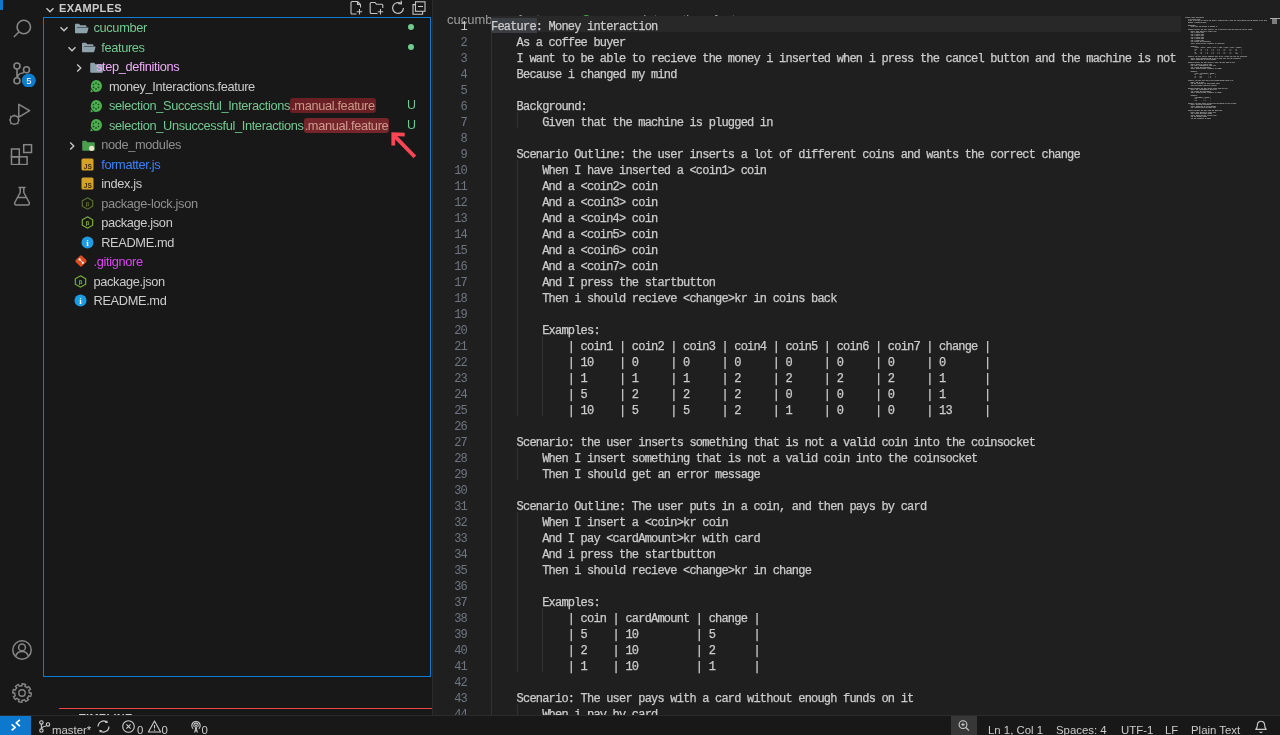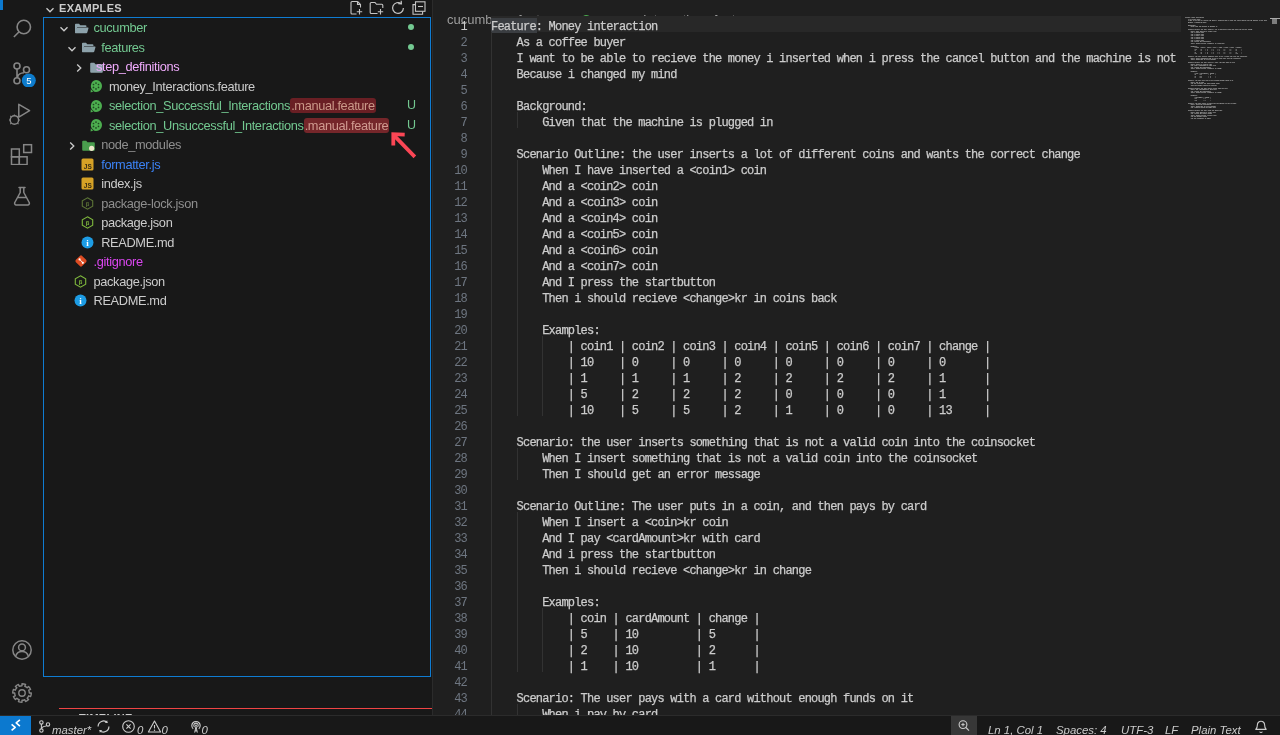--- a/index.html
+++ b/index.html
@@ -38,21 +38,21 @@
 #code { position:absolute; left:58px; top:18.5px; width:690px; height:696.5px; overflow:hidden; }
 #code pre { font-family:"Liberation Mono",monospace; font-size:12px; letter-spacing:-0.8px; line-height:16px; color:#cccccc; -webkit-text-stroke:0.25px #cccccc; }
 
 #minimap { position:absolute; left:751.5px; top:17px; width:96px; height:698px; overflow:hidden; }
 #minimap pre { font-family:"Liberation Mono",monospace; font-size:10px; font-weight:bold; line-height:7.5px; color:rgba(222,222,222,0.9); transform:scale(0.122,0.2); transform-origin:0 0; white-space:pre; }
 #ovr1 { position:absolute; left:836.5px; top:17.9px; width:11.5px; height:1.2px; background:#a9a9a9; }
 #ovr2 { position:absolute; left:839px; top:19.3px; width:4.6px; height:5px; background:#7d7d7d; }
 
 #statusbar { position:absolute; left:0; top:715px; width:1280px; height:20px; background:#181818; border-top:1px solid #2b2b2b; color:#cccccc; font-size:11.4px; }
 #remote { position:absolute; left:0; top:0; width:30.5px; height:20px; background:#0c79cf; }
-.sbit { position:absolute; top:8px; white-space:nowrap;font-style:italic; }
+.sbit { position:absolute; top:8px; white-space:nowrap; }
 .sbico { position:absolute; top:2.5px; }
 #zoombox { position:absolute; left:951px; top:0px; width:26px; height:20px; background:#373737; }
 #arrow-annot { position:absolute; left:0; top:0; pointer-events:none; }
 #topblue { position:absolute; left:0; top:0; width:2.5px; height:9.5px; background:#0c79cf; }
 </style></head>
 <body>
 <div id="app">
 
 <div id="actbar">
   <span class="aicon" style="top:18px"><svg width="24" height="24" viewBox="0 0 24 24" style="">
@@ -507,21 +507,21 @@
   <span class="sbit" style="left:201.5px">0</span>
   <div id="zoombox">
         <span style="position:absolute;left:5px;top:2px"><svg width="16" height="16" viewBox="0 0 16 16" style="">
             <circle cx="7" cy="6.6" r="3.9" fill="none" stroke="#cccccc" stroke-width="1.1"></circle>
             <path d="M9.9 9.5 L13 12.6" stroke="#cccccc" stroke-width="1.1"></path>
             <path d="M7 4.9 V8.3 M5.3 6.6 H8.7" stroke="#cccccc" stroke-width="1"></path>
           </svg></span>
       </div>
   <span class="sbit" style="left:988px">Ln 1, Col 1</span>
   <span class="sbit" style="left:1056px">Spaces: 4</span>
-  <span class="sbit" style="left:1121px">UTF-3</span>
+  <span class="sbit" style="left:1121px">UTF-1</span>
   <span class="sbit" style="left:1165px">LF</span>
   <span class="sbit" style="left:1191px">Plain Text</span>
   <span class="sbico" style="left:1253px"><svg width="16" height="16" viewBox="0 0 16 16" style="">
           <path d="M8 2.2 a3.6 3.6 0 0 1 3.6 3.6 c0 2.5 0.7 3.6 1.6 4.6 H2.8 c0.9 -1 1.6 -2.1 1.6 -4.6 A3.6 3.6 0 0 1 8 2.2 Z" fill="none" stroke="#cccccc" stroke-width="1.1" stroke-linejoin="round"></path>
           <path d="M6.7 12.6 a1.4 1.4 0 0 0 2.6 0" fill="none" stroke="#cccccc" stroke-width="1.1"></path>
         </svg></span>
 </div>
 
 <svg id="arrow-annot" width="1280" height="735">
   <g stroke="#fb4655" stroke-width="3.8" fill="none" stroke-linecap="square">

